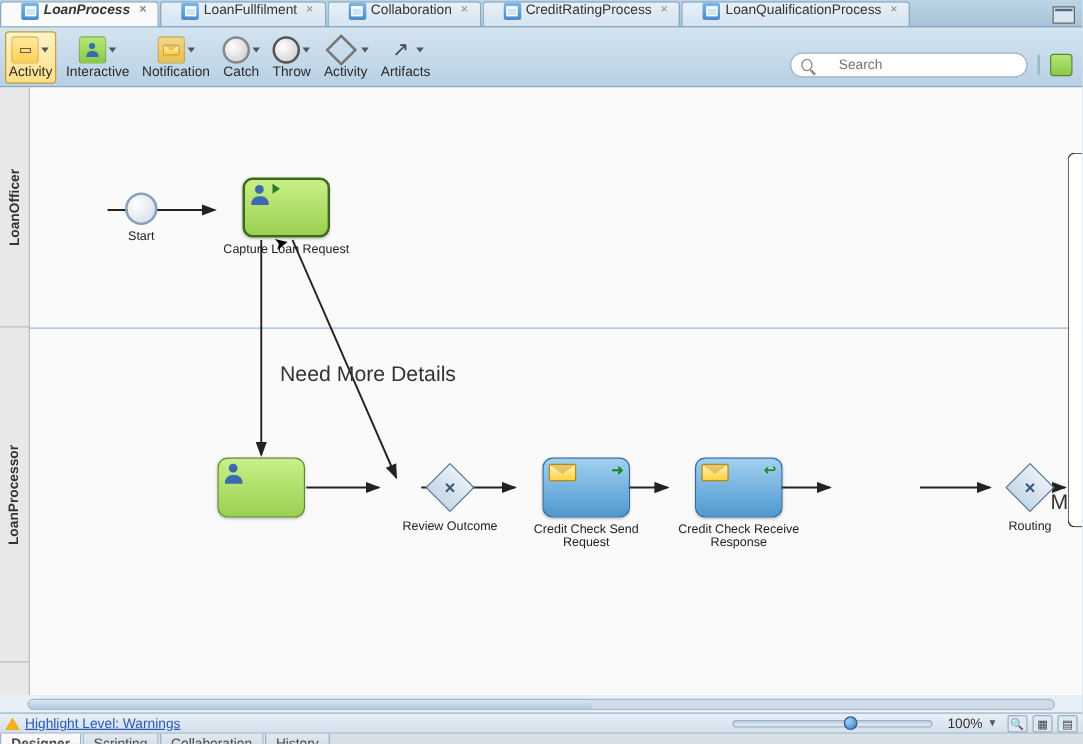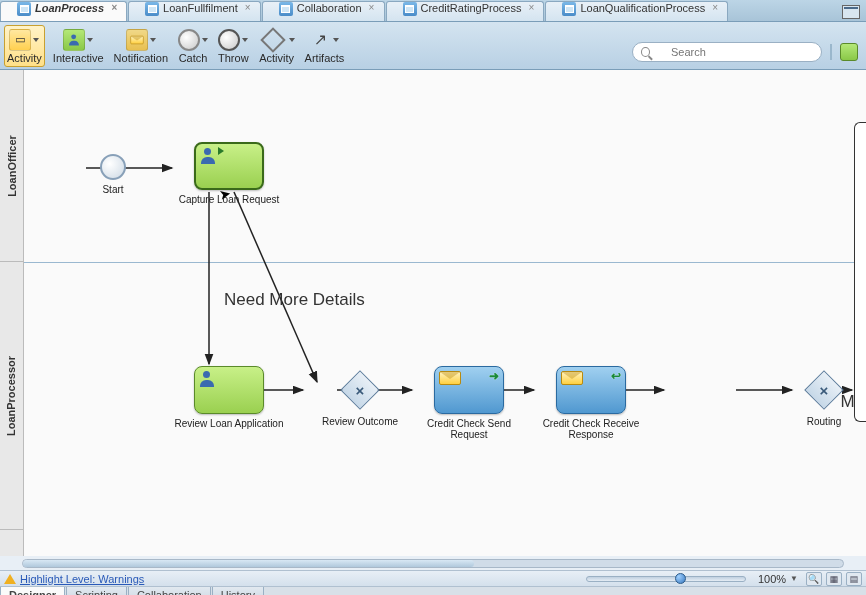--- a/index.html
+++ b/index.html
@@ -247,21 +247,20 @@
         </div>
         <div class="node-label">Capture Loan Request</div>
       </div>
 
       <div style="position:absolute; left:195px; top:116px; font-size:14px; color:#000; transform:rotate(-12deg)">➤</div>
 
       <div class="node" style="left:150px; top:296px">
         <div class="task-box">
           <div class="task-icon-user"></div>
         </div>
-        <div class="node-label">Review Loan Application</div>
       </div>
 
       <div class="edge-label" style="left:200px; top:220px">Need More Details</div>
 
       <div class="node" style="left:281px; top:306px">
         <div class="gateway">
             <span>×</span>
           </div>
         <div class="node-label" style="margin-top:12px">Review Outcome</div>
       </div>

